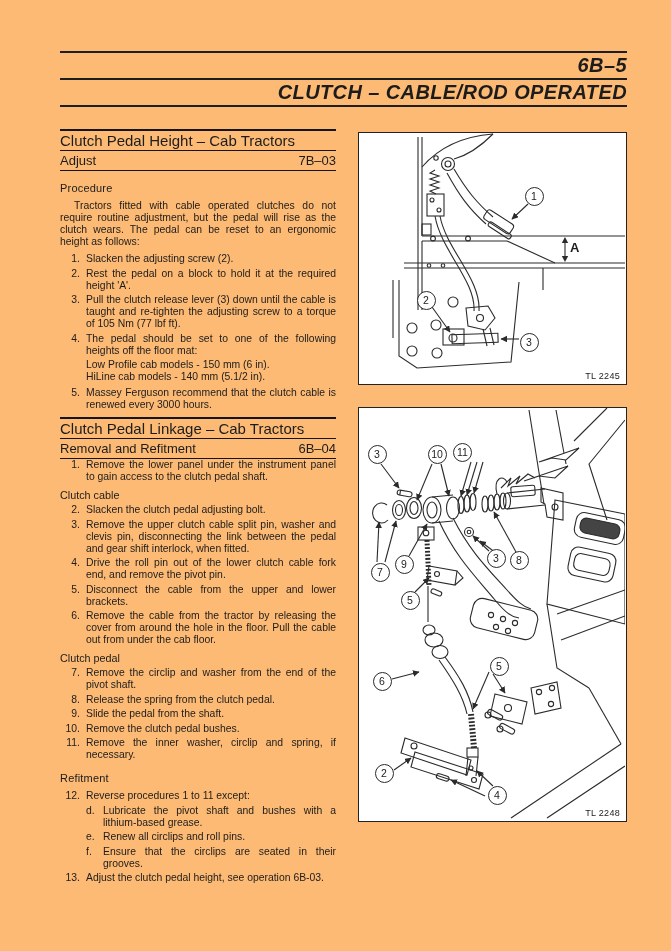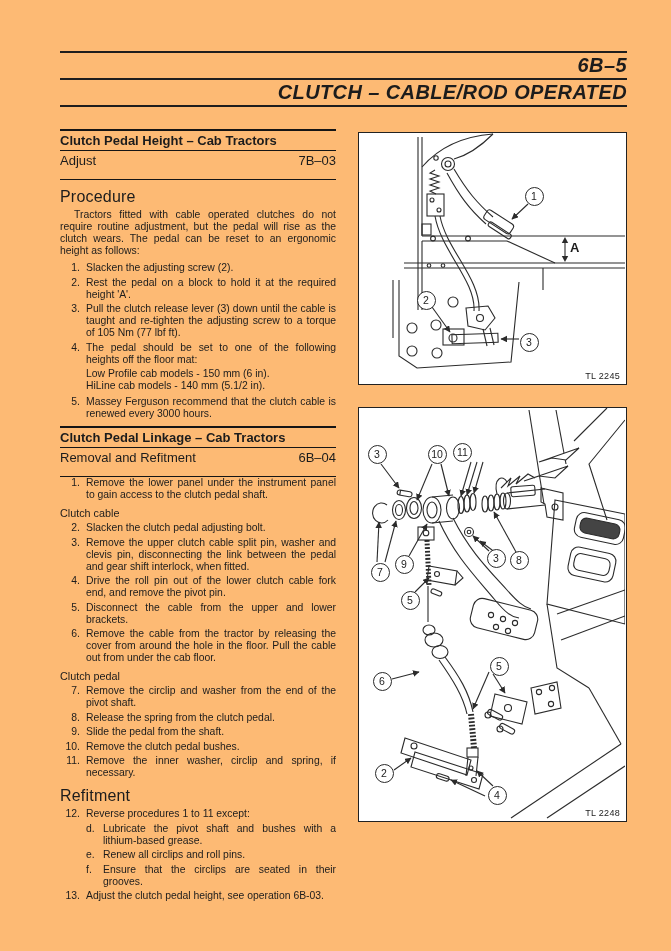--- a/index.html
+++ b/index.html
@@ -16,30 +16,30 @@
     text-align:right; font-weight:bold; font-style:italic;
     font-size:20px; line-height:25px; letter-spacing:0.4px;
   }
   
   .col-left {
     position:absolute; left:60px; top:129px; width:276px;
     font-size:10.4px; line-height:12px;
   }
   .ophead { border-top:2.2px solid #151515; }
   .ophead .t1 {
-    font-weight:bold; font-size:13px; line-height:15px;
+    font-weight:normal; font-size:15px; line-height:15px;
     padding:2px 0 2px; border-bottom:1.6px solid #151515;
   }
   .ophead .t2 {
     display:flex; justify-content:space-between;
-    font-size:13px; line-height:15px; padding:2px 0 11px;
+    font-size:13px; line-height:15px; padding:2px 0 2px;
     border-bottom:1.6px solid #151515;
   }
   .sect2 { margin-top:6px; }
-  .subhead { font-size:16px; line-height:14px; margin:10px 0 5px; letter-spacing:0.2px; }
+  .subhead { font-size:11px; line-height:14px; margin:10px 0 5px; letter-spacing:0.2px; }
   .para { text-align:justify; text-indent:14px; margin:0 0 5px; }
   .step { display:flex; margin:0 0 2.5px; }
   .step .n { flex:0 0 20px; text-align:right; padding-right:6px; }
   .step .t { flex:1; text-align:justify; }
   .sublines { margin:1px 0 4px 26px; }
   .itlabel { font-size:10.8px; margin:6px 0 3px; }
   .substep { display:flex; margin:0 0 2.5px 26px; }
   .substep .n { flex:0 0 13px; padding-right:4px; }
   .substep .t { flex:1; text-align:justify; }
   

